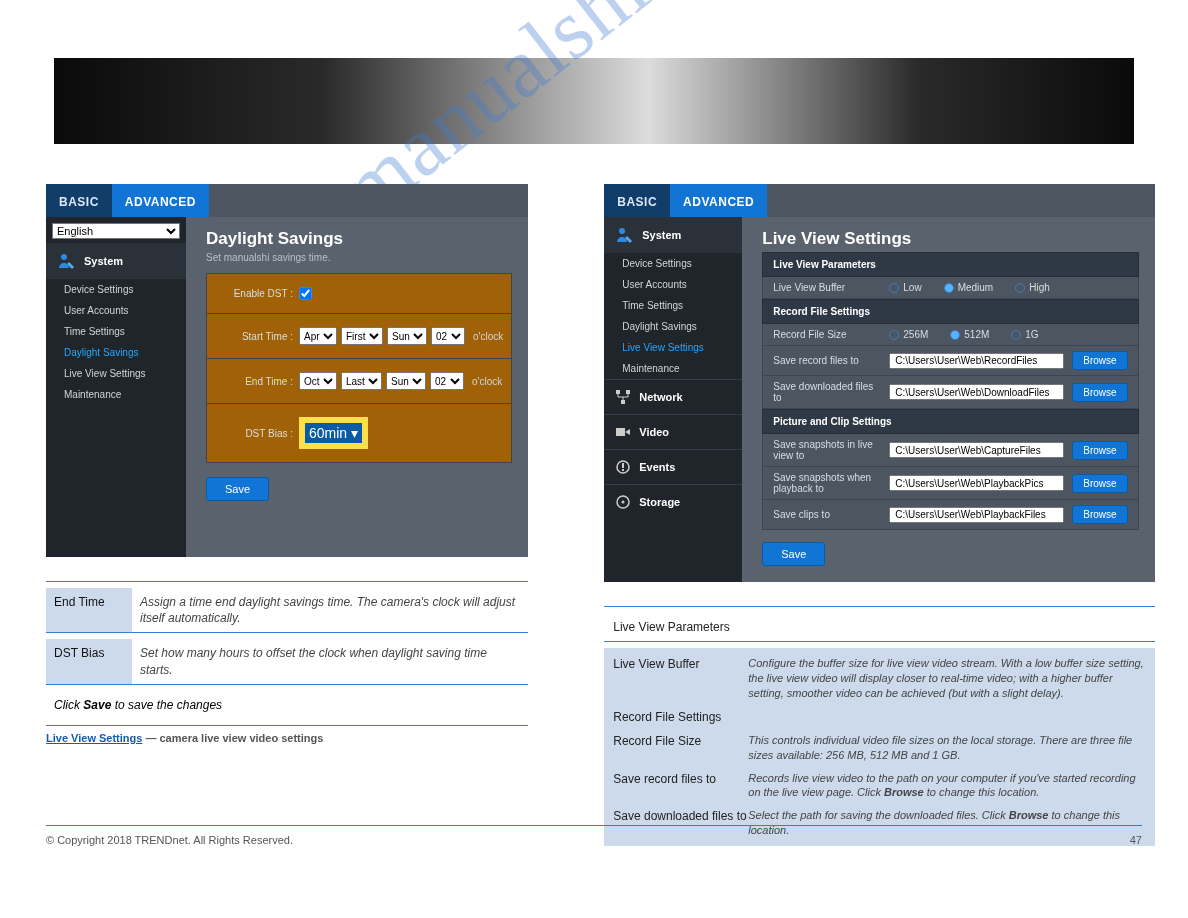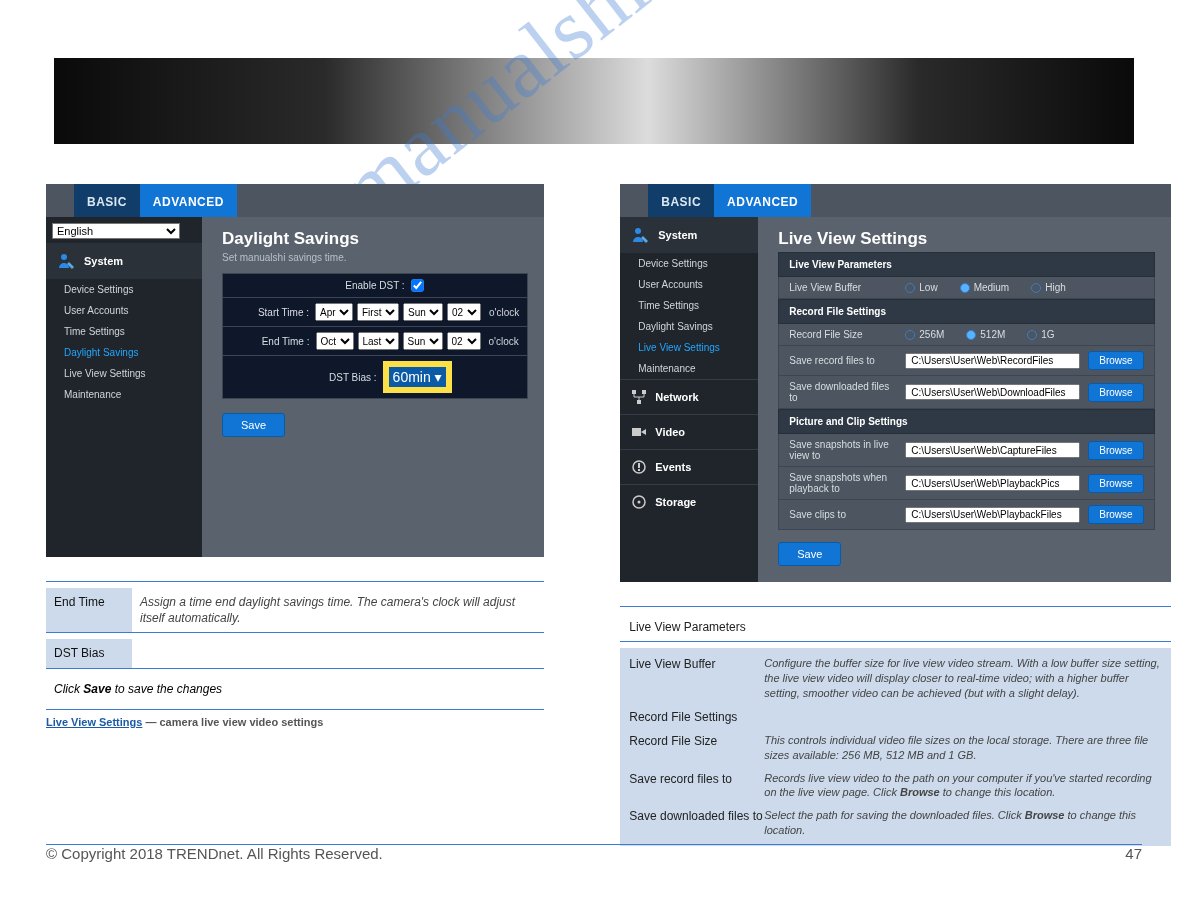--- a/index.html
+++ b/index.html
@@ -31,37 +31,37 @@
   }
   .col { flex: 1; }
 
   
   .app {
     background: #4d5660;
     color: #cfd5da;
     font-size: 10px;
     position: relative;
   }
-  .tabs { display: flex; align-items: center; margin-left: 28px; }
+  .tabs { display: flex; align-items: center; }
   .tabrow { display: flex; }
   .tab {
     padding: 11px 13px 8px;
     font-size: 12px;
     font-weight: 700;
     letter-spacing: 0.5px;
     background: #113d6a;
     color: #dbe7f3;
     cursor: pointer;
   }
   .tab.active { background: #1175d6; color: #fff; }
   .tabs .spacer { flex: 1; background: #4d5660; }
 
   .app-body { display: flex; }
   .sidebar {
-    width: 156px;
+    width: 140px;
     background: #20252b;
     padding: 0 0 12px 0;
     min-height: 340px;
   }
   .sidebar .lang {
     width: 128px;
     font-size: 11px;
     margin: 6px 6px 4px 6px;
     background: #fff;
   }
@@ -94,21 +94,21 @@
     font-weight: 700;
     font-size: 11px;
     border-top: 1px solid #353c44;
   }
   .side-group .ico { width: 18px; height: 18px; display: inline-flex; align-items:center; justify-content:center; }
 
   .content { flex: 1; padding: 12px 16px 14px 20px; background: #5a636d; position: relative; }
   .content h2 { color: #fff; font-size: 17px; font-weight: 700; margin-bottom: 3px; }
   .content .sub { color: #b7c0c8; font-size: 10px; margin-bottom: 10px; }
   .panel { border: 1px solid #3d4650; }
-  .rowf { display: flex; align-items: center; border-bottom: 1px solid #3d4650; padding: 5px 8px; background: #0f172a; justify-content: center; }
+  .rowf { display: flex; align-items: center; border-bottom: 1px solid #3d4650; padding: 13px 8px; background: #a16207; }
   .rowf:last-child { border-bottom: none; }
   .rowf .lbl { width: 84px; text-align: right; color: #d8dee3; font-size: 10px; padding-right: 6px; }
   .fields { display: flex; gap: 4px; align-items: center; }
   .fields select { font-size: 10px; height: 18px; }
   .clock { color: #cfd5da; font-size: 10px; padding-left: 4px; }
   .chk { transform: scale(0.95); }
   .dst-bias { border:6px solid #fde047; background:#0a5aa6; color:#fff; padding:2px 4px; font-size:14px; }
   .savebtn {
     margin-top: 14px;
     display: inline-block;
@@ -196,25 +196,25 @@
   .out span { font-size:11px; font-weight:700; color:#555; }
 
   .block-light { background: #ccdaeb; padding: 4px 0; }
   .defrow { display: flex; padding: 4px 9px; font-size: 12px; }
   .defrow .dk { width: 135px; font-weight: 400; color: #222; }
   .defrow .dv { flex: 1; color: #444; font-style: italic; font-size: 11px; }
 
   .footer {
     position: absolute;
     left: 46px;
-    bottom: 56px;
+    bottom: 72px;
     width: 1096px;
     border-top: 1px solid #3b7bd6;
-    padding-top: 0;
-    font-size: 15px;
+    padding-top: 8px;
+    font-size: 11px;
     color: #555;
     display: flex;
     justify-content: space-between;
   }
 
   svg { display: block; }
 </style>
 </head>
 <body>
 
@@ -299,20 +299,21 @@
 
     <div class="text-sections">
       <hr class="hrline">
       <div class="cell-desc">
         <div class="k">End Time</div>
         <div class="v">Assign a time end daylight savings time. The camera's clock will adjust itself automatically.</div>
       </div>
       <hr class="hrline">
       <div class="cell-desc">
         <div class="k">DST Bias</div>
+        <div class="v">Set how many hours to offset the clock when daylight saving time starts.</div>
       </div>
       <hr class="hrline">
       <div class="rowpad i" id="leftClick">Click <b>Save</b> to save the changes</div>
       <div class="out"><span id="leftLink"><u style="color:#1a5aa6">Live View Settings</u> — camera live view video settings</span></div>
     </div>
   </div>
 
   <div class="col">
     <div class="app app2">
       <div class="tabs">

